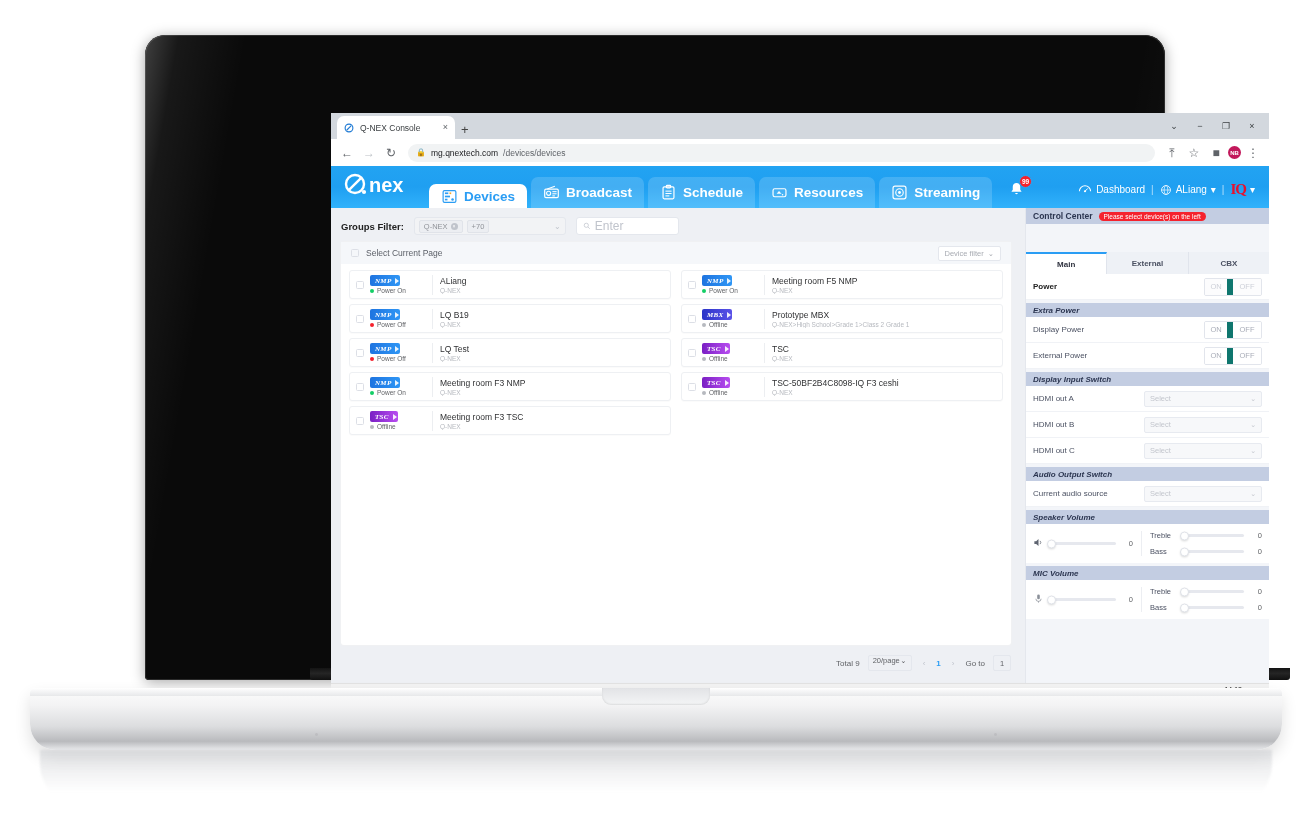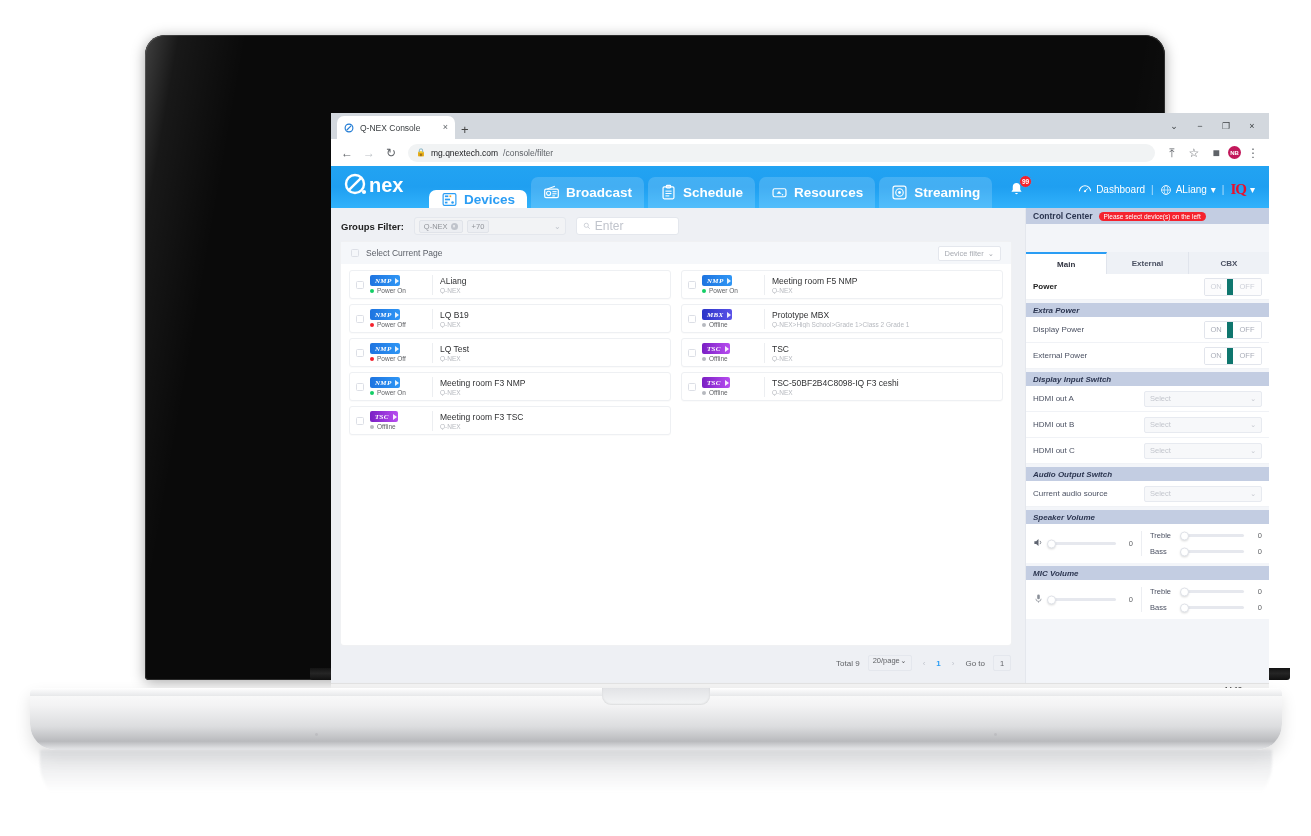--- a/index.html
+++ b/index.html
@@ -86,21 +86,21 @@
     height: 42px; background: linear-gradient(180deg,#22a3f2 0%, #1f9ff1 50%, #31b2fb 100%);
     display: flex; align-items: flex-end; padding-left: 8px; position: relative;
   }
   .logo { width: 86px; height: 42px; display: flex; align-items: center; justify-content: center; padding-bottom: 4px; }
   .navtabs { display: flex; align-items: flex-end; gap: 4px; margin-left: 4px; }
   .navtab {
     display: flex; align-items: center; gap: 6px; height: 31px; padding: 0 12px;
     border-radius: 7px 7px 0 0; color: #fff; font-size: 13.5px; font-weight: bold;
     background: rgba(255,255,255,.16); cursor: pointer; white-space: nowrap;
   }
-  .navtab.active { background: #fff; color: #2a9df4; height: 18px; }
+  .navtab.active { background: #fff; color: #2a9df4; height: 24px; }
   .nav-ico { width: 17px; height: 17px; flex: 0 0 17px; }
   .bell-wrap { position: relative; margin-left: 16px; margin-bottom: 6px; cursor: pointer; }
   .badge {
     position: absolute; right: -7px; top: -6px; min-width: 13px; height: 13px;
     border-radius: 7px; background: #f5222d; color: #fff; font-size: 6.5px;
     display: flex; align-items: center; justify-content: center; padding: 0 2px;
     border: 1.2px solid #2ba6f3; font-weight: bold;
   }
   .navright { margin-left: auto; display: flex; align-items: center; gap: 6px; color: #fff; font-size: 10px; padding-right: 14px; padding-bottom: 10px; }
   .navright .sep { opacity: .65; }
@@ -249,21 +249,21 @@
           </div>
         </div>
 
         <div class="toolbar">
           <div class="tb-icon">←</div>
           <div class="tb-icon dim">→</div>
           <div class="tb-icon">↻</div>
           <div class="omnibox">
             <span class="lock">🔒</span>
             <span>mg.qnextech.com</span>
-              <span class="url-dim">/console/filter</span>
+              <span class="url-dim">/devices/devices</span>
           </div>
           <div class="tb-icon">⤒</div>
           <div class="tb-icon">☆</div>
           <div class="tb-icon">■</div>
           <div class="profile-dot">NB</div>
           <div class="tb-icon">⋮</div>
         </div>
 
         <div class="viewport">
 

